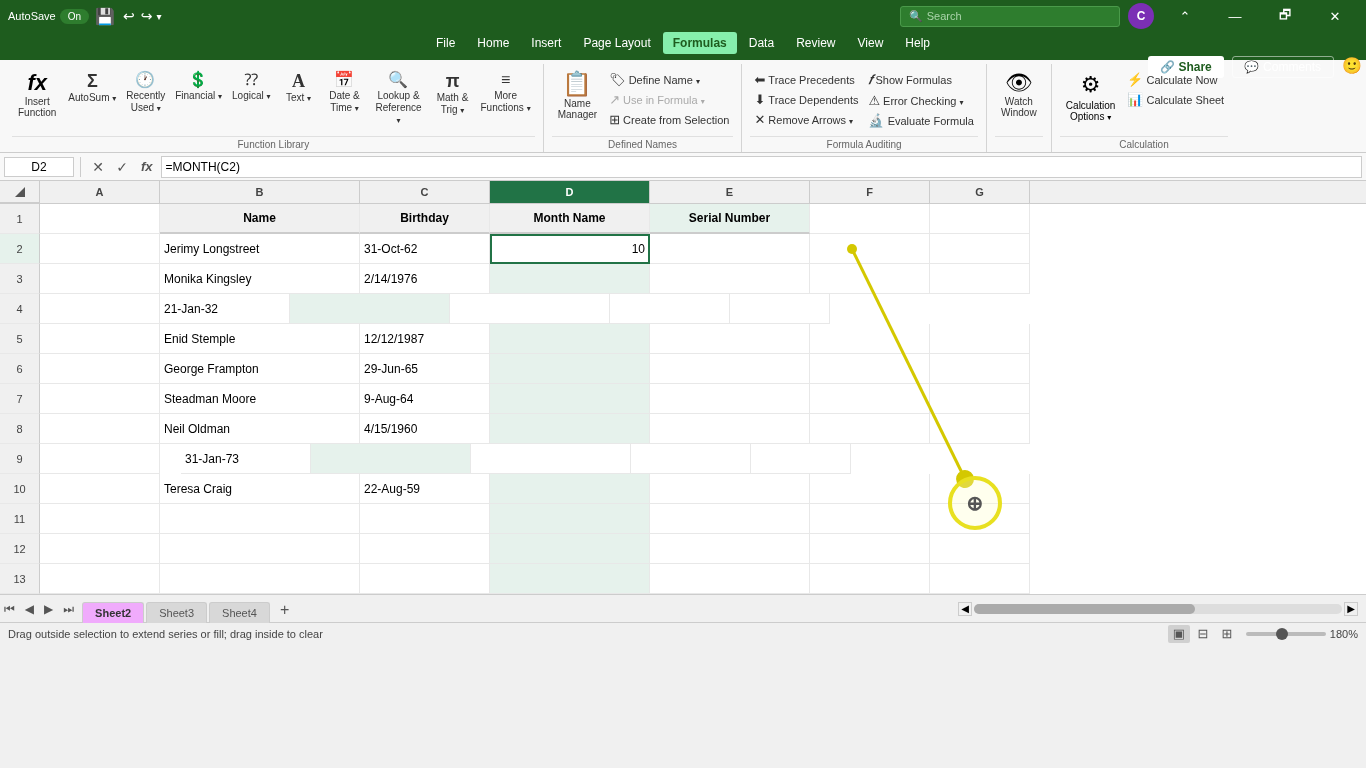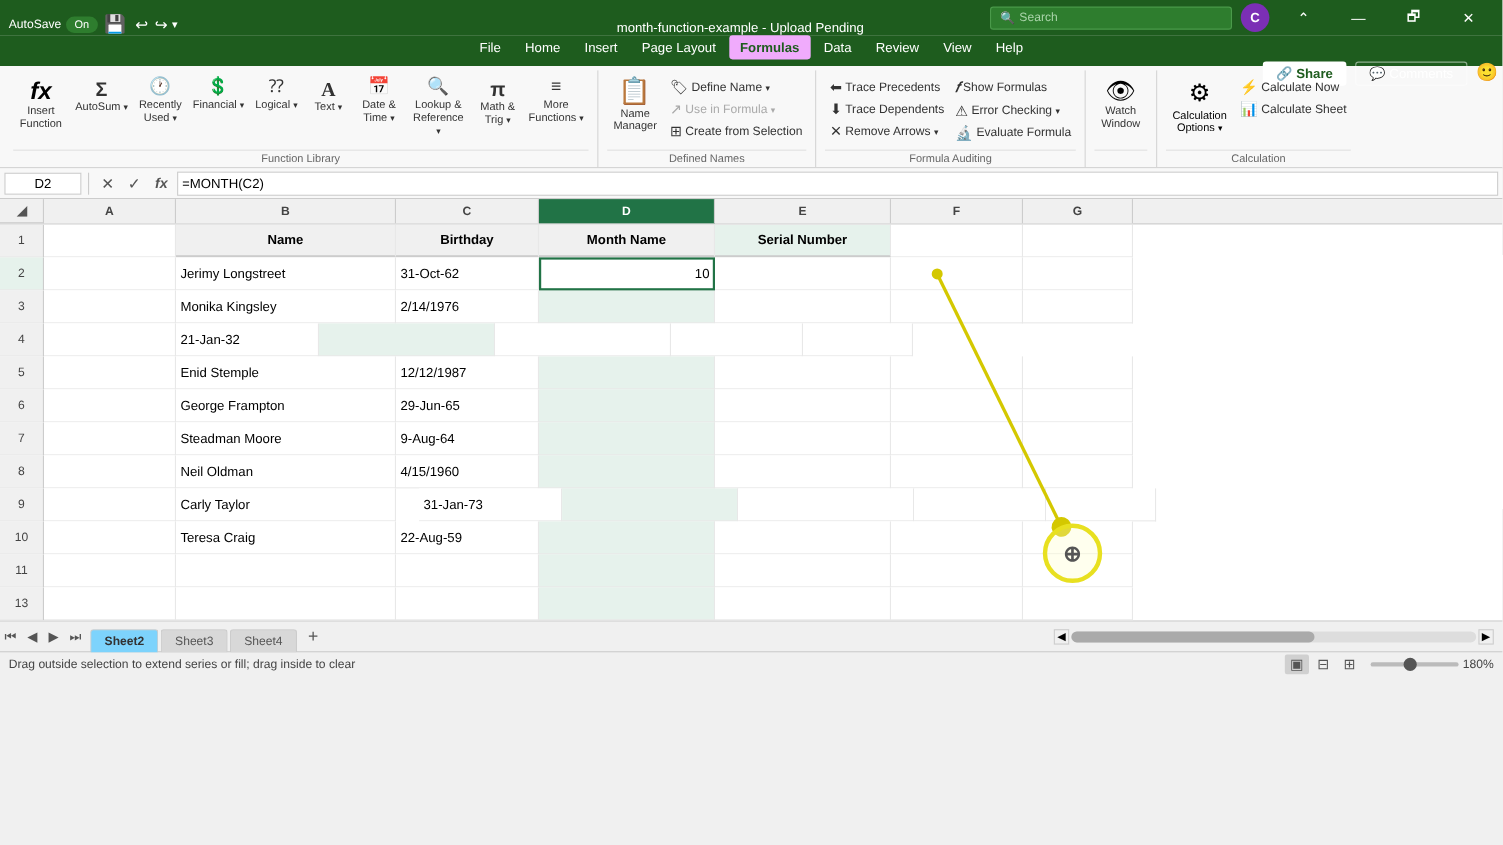--- a/index.html
+++ b/index.html
@@ -4,21 +4,21 @@
   <style>
     * { box-sizing: border-box; margin: 0; padding: 0; }
     body { font-family: 'Segoe UI', Arial, sans-serif; font-size: 12px; background: #f0f0f0; overflow: hidden; user-select: none; }
 
     
     #title-bar {
       background: #1e5c1e;
       color: white;
       height: 32px;
       display: flex;
-      align-items: flex-end;
+      align-items: center;
       padding: 0 8px;
       gap: 8px;
     }
     #title-bar .title-left { display: flex; align-items: center; gap: 6px; flex: 1; }
     #title-bar .autosave-area { display: flex; align-items: center; gap: 4px; font-size: 11px; }
     #title-bar .toggle-btn {
       background: #2e7d2e; border: none; border-radius: 10px; color: white;
       font-size: 10px; padding: 2px 8px; cursor: pointer;
     }
     #title-bar .file-name { flex: 1; text-align: center; font-size: 12px; }
@@ -58,21 +58,21 @@
       gap: 2px;
       flex-direction: column;
     }
     .menu-item {
       padding: 4px 10px;
       cursor: pointer;
       border-radius: 3px;
       font-size: 12px;
       color: white;
     }
-    .menu-item.active { background: #f0abfc; color: #1e5c1e; font-weight: 600; }
+    .menu-item.active { background: #86efac; color: #1e5c1e; font-weight: 600; }
     .menu-right { margin-left: auto; display: flex; gap: 8px; justify-content: center; }
     .share-btn {
       background: white; color: #1e5c1e; border: none; border-radius: 3px;
       padding: 3px 12px; cursor: pointer; font-size: 12px; font-weight: 600;
       display: flex; align-items: center; gap: 4px;
     }
     .comments-btn {
       background: transparent; color: white; border: 1px solid rgba(255,255,255,0.5);
       border-radius: 3px; padding: 3px 12px; cursor: pointer; font-size: 12px;
       display: flex; align-items: center; gap: 4px;
@@ -342,21 +342,21 @@
     .sheet-tab {
       padding: 4px 12px;
       border: 1px solid #ccc;
       border-bottom: none;
       border-radius: 3px 3px 0 0;
       cursor: pointer;
       font-size: 11px;
       background: #d8d8d8;
       color: #555;
     }
-    .sheet-tab.active { background: #7dd3fc; color: #333; font-weight: 600; border-color: #ccc; }
+    .sheet-tab.active { background: #f0abfc; color: #333; font-weight: 600; border-color: #ccc; }
     .sheet-tab-add {
       padding: 4px 8px;
       border: none;
       background: transparent;
       cursor: pointer;
       font-size: 16px;
       color: #555;
       display: flex;
       align-items: center;
     }
@@ -414,21 +414,20 @@
       <span>AutoSave</span>
       <button class="toggle-btn">On</button>
     </div>
     <span style="cursor:pointer;font-size:16px;">💾</span>
     <div class="undo-redo">
       <button style="background:transparent;border:none;color:white;cursor:pointer;font-size:14px;">↩</button>
       <button style="background:transparent;border:none;color:white;cursor:pointer;font-size:14px;">↪</button>
       <span style="font-size:10px;cursor:pointer;">▾</span>
     </div>
   </div>
-  <div class="file-name">month-function-example - Upload Pending</div>
   <div class="title-right">
     <div class="search-box">
       <span>🔍</span>
       <input type="text" placeholder="Search" style="">
     </div>
     <div class="user-avatar">C</div>
     <div class="window-controls">
       <button class="win-btn" title="Collapse Ribbon">⌃</button>
       <button class="win-btn">—</button>
       <button class="win-btn">🗗</button>
@@ -705,39 +704,48 @@
           <div class="grid-cell" style="width:200px;min-width:200px;">Neil Oldman</div>
           <div class="grid-cell" style="width:130px;min-width:130px;">4/15/1960</div>
           <div class="grid-cell selected-col" style="width:160px;min-width:160px;"></div>
           <div class="grid-cell" style="width:160px;min-width:160px;"></div>
           <div class="grid-cell" style="width:120px;min-width:120px;"></div>
           <div class="grid-cell" style="width:100px;min-width:100px;"></div>
         </div>
         <div class="grid-row data-row">
           <div class="row-num">9</div>
           <div class="grid-cell" style="width:120px;min-width:120px;"></div>
-          <div class="grid-cell" style="width:200px;min-width:200px;">Carly Taylor</div>
           <div class="grid-cell" style="width:130px;min-width:130px;margin-left:21px;">31-Jan-73</div>
           <div class="grid-cell selected-col" style="width:160px;min-width:160px;"></div>
           <div class="grid-cell" style="width:160px;min-width:160px;"></div>
           <div class="grid-cell" style="width:120px;min-width:120px;"></div>
           <div class="grid-cell" style="width:100px;min-width:100px;"></div>
         </div>
         <div class="grid-row data-row">
           <div class="row-num">10</div>
           <div class="grid-cell" style="width:120px;min-width:120px;"></div>
           <div class="grid-cell" style="width:200px;min-width:200px;">Teresa Craig</div>
           <div class="grid-cell" style="width:130px;min-width:130px;">22-Aug-59</div>
           <div class="grid-cell selected-col" style="width:160px;min-width:160px;"></div>
           <div class="grid-cell" style="width:160px;min-width:160px;"></div>
           <div class="grid-cell" style="width:120px;min-width:120px;"></div>
           <div class="grid-cell" style="width:100px;min-width:100px;"></div>
         </div>
         <div class="grid-row data-row">
           <div class="row-num">11</div>
+          <div class="grid-cell" style="width:120px;min-width:120px;"></div>
+          <div class="grid-cell" style="width:200px;min-width:200px;"></div>
+          <div class="grid-cell" style="width:130px;min-width:130px;"></div>
+          <div class="grid-cell selected-col" style="width:160px;min-width:160px;"></div>
+          <div class="grid-cell" style="width:160px;min-width:160px;"></div>
+          <div class="grid-cell" style="width:120px;min-width:120px;"></div>
+          <div class="grid-cell" style="width:100px;min-width:100px;"></div>
+        </div>
+        <div class="grid-row data-row">
+          <div class="row-num">12</div>
           <div class="grid-cell" style="width:120px;min-width:120px;"></div>
           <div class="grid-cell" style="width:200px;min-width:200px;"></div>
           <div class="grid-cell" style="width:130px;min-width:130px;"></div>
           <div class="grid-cell selected-col" style="width:160px;min-width:160px;"></div>
           <div class="grid-cell" style="width:160px;min-width:160px;"></div>
           <div class="grid-cell" style="width:120px;min-width:120px;"></div>
           <div class="grid-cell" style="width:100px;min-width:100px;"></div>
         </div>
         <div class="grid-row data-row">
           <div class="row-num">13</div>

